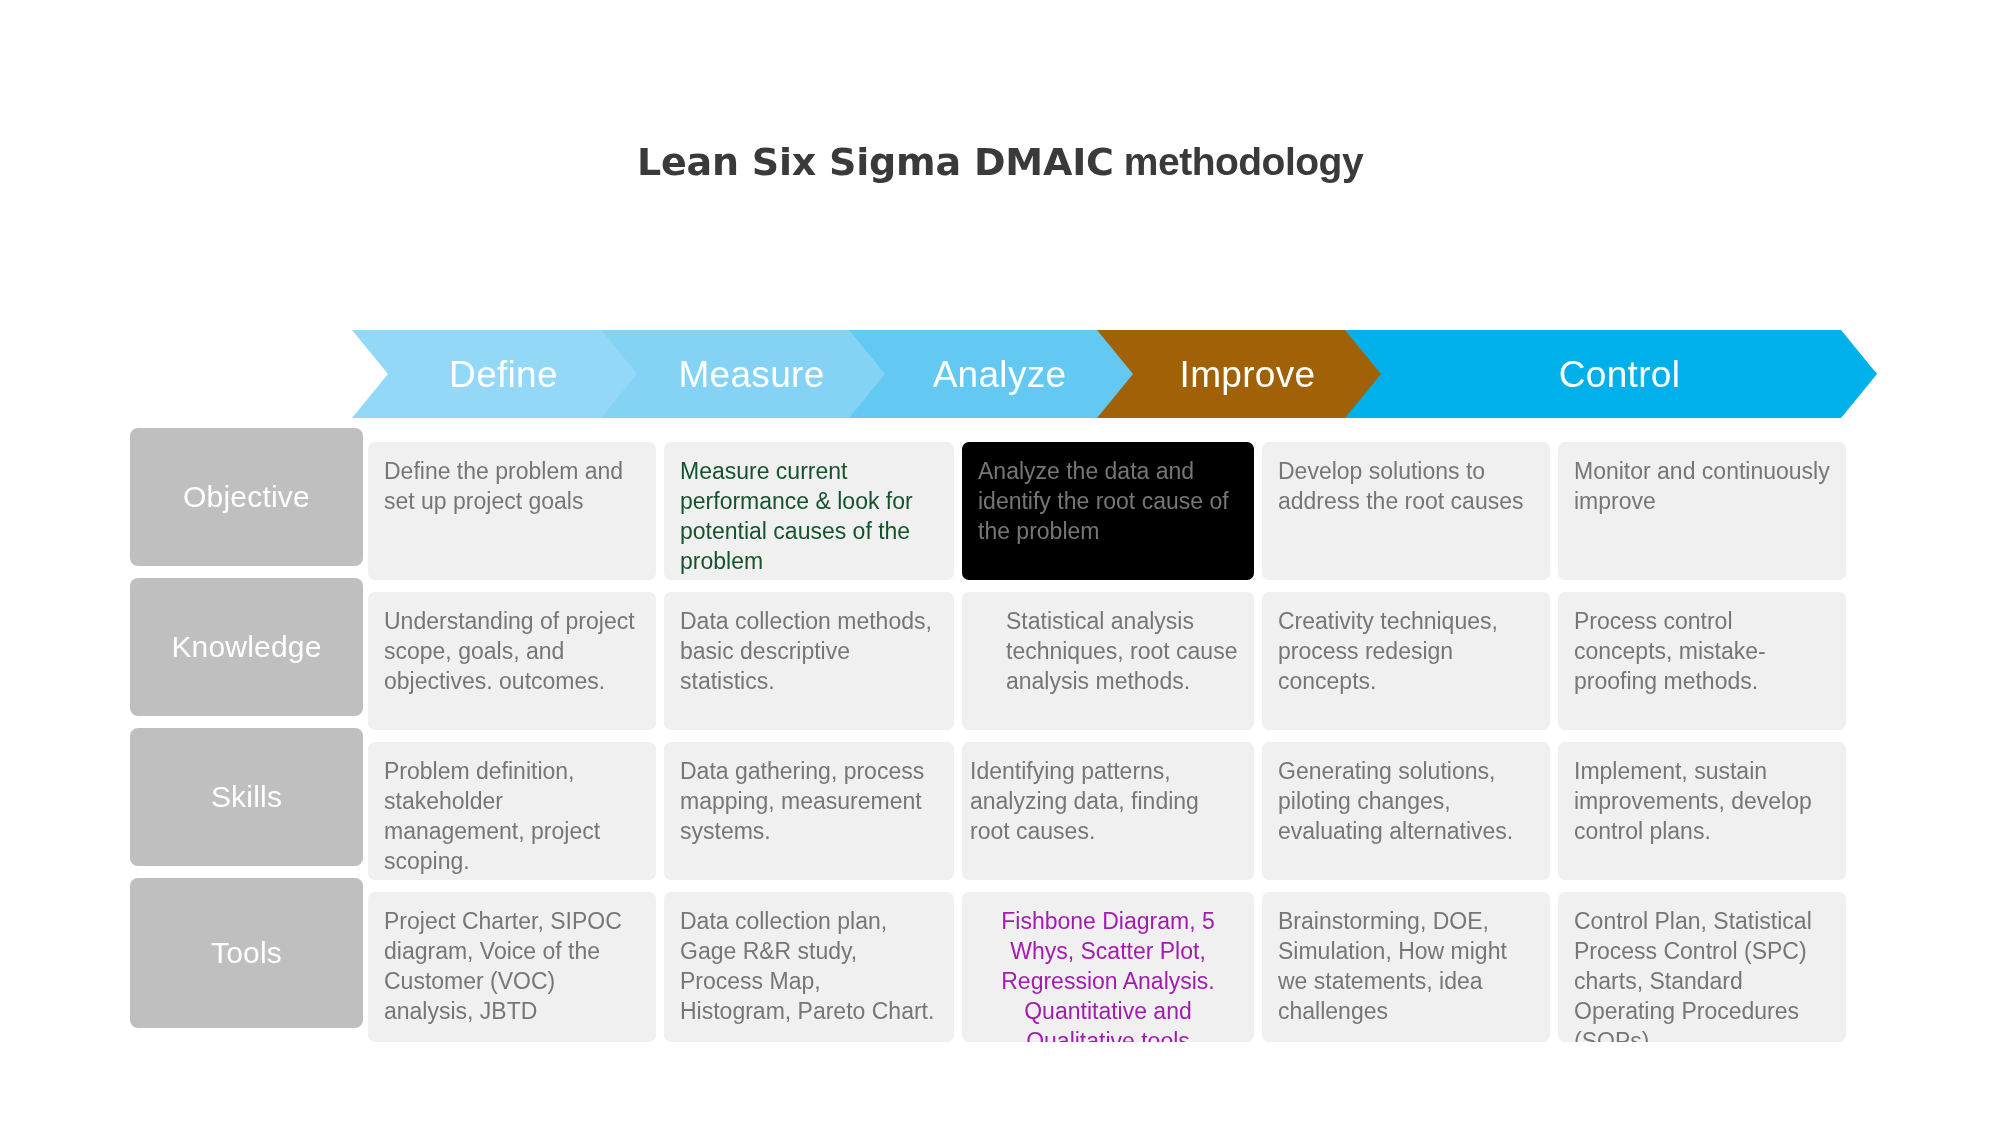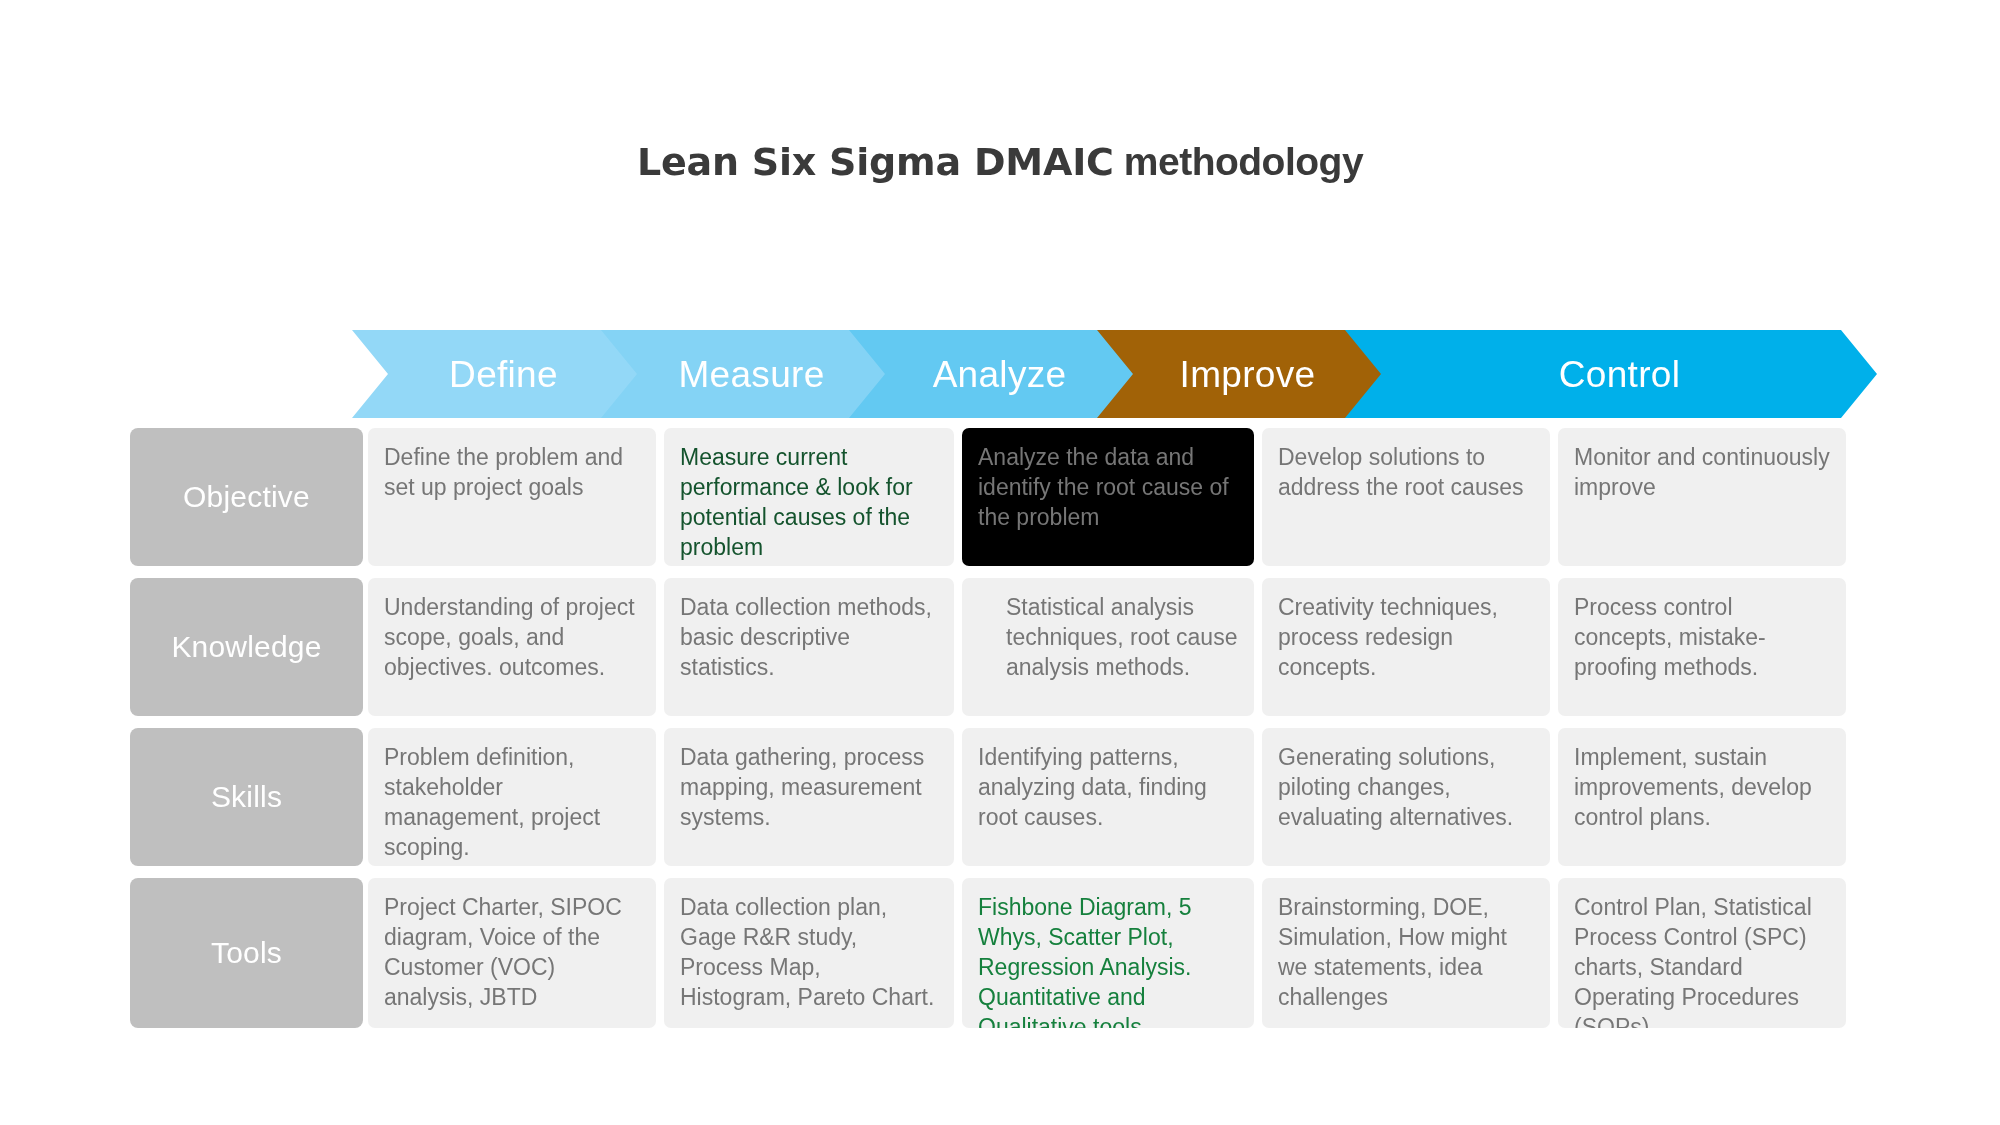--- a/index.html
+++ b/index.html
@@ -96,21 +96,21 @@
   }
   .rowlabel-text {
     font-family: "Liberation Sans", sans-serif;
     font-size: 30px;
     color: #ffffff;
     line-height: 1;
     letter-spacing: 0.2px;
   }
   .cell {
     position: absolute;
-    top: 0;
+    top: 14px;
     background: #f0f0f0;
     border-radius: 7px;
     box-sizing: border-box;
     padding: 14px 16px 10px 16px;
     overflow: hidden;
   }
   .cell-text {
     font-family: "Liberation Sans", sans-serif;
     font-size: 23px;
     line-height: 30px;
@@ -192,21 +192,21 @@
     <div class="row" style="top: 300px; height: 138px;">
       <div class="rowlabel" style="height: 138px; background: rgb(191, 191, 191);">
         <span class="rowlabel-text">Skills</span>
       </div>
       <div class="cell" style="left: 238px; width: 288px; height: 138px; background: rgb(240, 240, 240);">
           <span class="cell-text" style="color: rgb(118, 118, 118);">Problem definition, stakeholder management, project scoping.</span>
         </div>
       <div class="cell" style="left: 534px; width: 290px; height: 138px; background: rgb(240, 240, 240);">
           <span class="cell-text" style="color: rgb(118, 118, 118);">Data gathering, process mapping, measurement systems.</span>
         </div>
-      <div class="cell" style="left: 832px; width: 292px; height: 138px; background: rgb(240, 240, 240);">
+      <div class="cell" style="left: 832px; width: 292px; height: 138px; background: rgb(240, 240, 240); padding-left: 8px;">
           <span class="cell-text" style="color: rgb(118, 118, 118);">Identifying patterns, analyzing data, finding root causes.</span>
         </div>
       <div class="cell" style="left: 1132px; width: 288px; height: 138px; background: rgb(240, 240, 240);">
           <span class="cell-text" style="color: rgb(118, 118, 118);">Generating solutions, piloting changes, evaluating alternatives.</span>
         </div>
       <div class="cell" style="left: 1428px; width: 288px; height: 138px; background: rgb(240, 240, 240);">
           <span class="cell-text" style="color: rgb(118, 118, 118);">Implement, sustain improvements, develop control plans.</span>
         </div>
     </div>
 
@@ -214,21 +214,21 @@
       <div class="rowlabel" style="height: 150px; background: rgb(191, 191, 191);">
         <span class="rowlabel-text">Tools</span>
       </div>
       <div class="cell" style="left: 238px; width: 288px; height: 150px; background: rgb(240, 240, 240);">
           <span class="cell-text" style="color: rgb(118, 118, 118);">Project Charter, SIPOC diagram, Voice of the Customer (VOC) analysis, JBTD</span>
         </div>
       <div class="cell" style="left: 534px; width: 290px; height: 150px; background: rgb(240, 240, 240);">
           <span class="cell-text" style="color: rgb(118, 118, 118);">Data collection plan, Gage R&amp;R study, Process Map, Histogram, Pareto Chart.</span>
         </div>
       <div class="cell" style="left: 832px; width: 292px; height: 150px; background: rgb(240, 240, 240);">
-          <span class="cell-text" style="color: #15803d;">Fishbone Diagram, 5 Whys, Scatter Plot, Regression Analysis. Quantitative and Qualitative tools</span>
+          <span class="cell-text" style="color: #a21caf; text-align: center;">Fishbone Diagram, 5 Whys, Scatter Plot, Regression Analysis. Quantitative and Qualitative tools</span>
         </div>
       <div class="cell" style="left: 1132px; width: 288px; height: 150px; background: rgb(240, 240, 240);">
           <span class="cell-text" style="color: rgb(118, 118, 118);">Brainstorming, DOE, Simulation, How might we statements, idea challenges</span>
         </div>
       <div class="cell" style="left: 1428px; width: 288px; height: 150px; background: rgb(240, 240, 240);">
           <span class="cell-text" style="color: rgb(118, 118, 118);">Control Plan, Statistical Process Control (SPC) charts, Standard Operating Procedures (SOPs)</span>
         </div>
     </div>
 
   </div>

